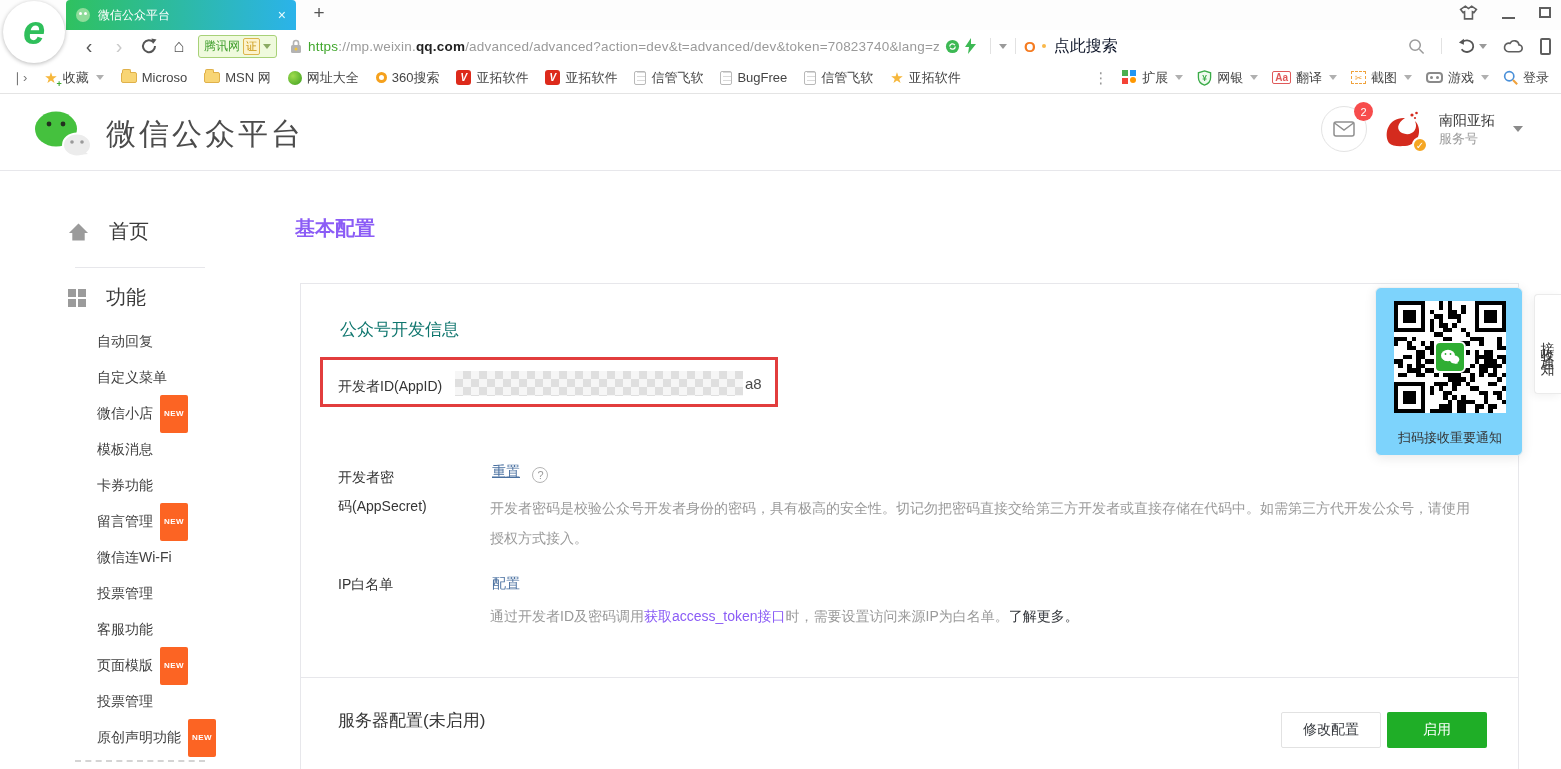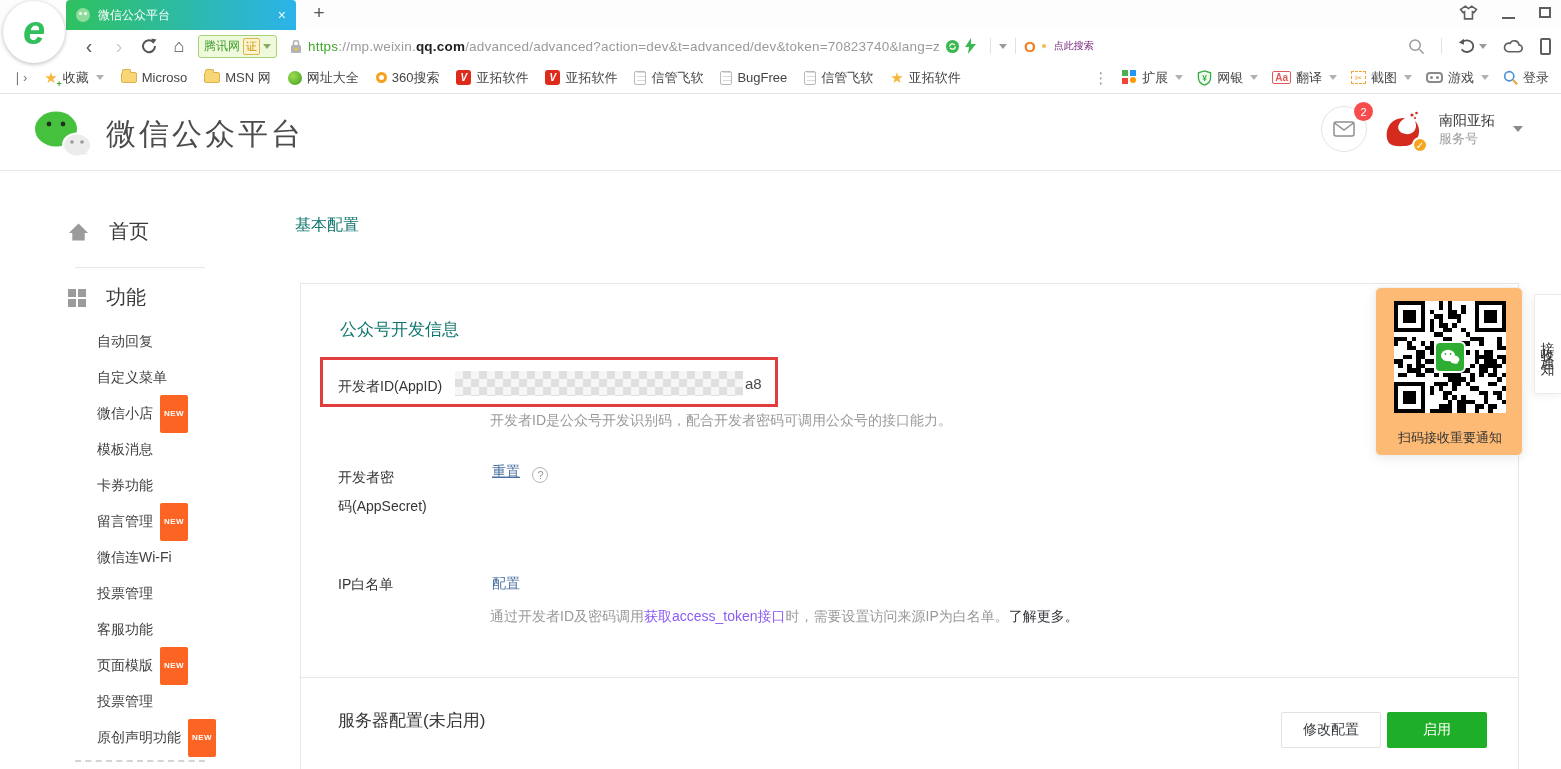--- a/index.html
+++ b/index.html
@@ -40,21 +40,21 @@
   .caret-sm { width:0; height:0; border-left:4px solid transparent; border-right:4px solid transparent; border-top:5px solid #8bab64; }
   .url-wrap { display:flex; align-items:center; gap:5px; margin-left:4px; white-space:nowrap; }
   .url-text { font-size:13.5px; color:#9a9a9a; letter-spacing:.2px; }
   .url-text .proto { color:#42a72e; }
   .url-text .domain { color:#222; font-weight:bold; }
   .search-zone { display:flex; align-items:center; margin-left:14px; gap:8px; }
   .vdiv { width:1px; height:16px; background:#e2e2e2; }
   .chev { width:0;height:0;border-left:4px solid transparent;border-right:4px solid transparent;border-top:5px solid #9a9a9a; }
   .s-logo { font-size:15px; font-weight:bold; color:#f57b20; }
   .s-dot { width:4px;height:4px;border-radius:50%;background:#f9b84a; display:inline-block; margin-left:-2px; }
-  .s-text { font-size:10px; color:#701a75; }
+  .s-text { font-size:16px; color:#0f172a; }
   .tb-right { position:absolute; right:10px; top:0; height:32px; display:flex; align-items:center; gap:16px; }
   .phone-ic { width:11px; height:17px; border:2px solid #5f5f5f; border-radius:2px; }
 
   
   .bookbar { position:absolute; top:62px; left:0; width:1561px; height:32px; background:#fff;
     border-bottom:1px solid #e4e4e4; display:flex; align-items:center; padding:0 12px; font-size:13px; color:#454545; }
   .bm { display:flex; align-items:center; gap:5px; margin-right:17px; white-space:nowrap; }
   .bm-star { color:#f6b73c; font-size:15px; position:relative; }
   .bm-star .plus { position:absolute; right:-4px; bottom:-2px; color:#3aa72e; font-size:9px; font-weight:bold; }
   .ic-folder { width:16px; height:11px; background:#f8d575; border:1px solid #e0b14a; border-radius:2px; position:relative; }
@@ -98,21 +98,21 @@
   
   .side-row { position:absolute; left:68px; display:flex; align-items:center; gap:20px; font-size:20px; color:#3a3a3a; }
   .side-div { position:absolute; left:75px; width:130px; border-top:1px solid #e7e7eb; }
   .side-div.dash { border-top:2px dashed #d4d4d4; }
   .side-items { position:absolute; left:97px; top:152px; }
   .side-item { height:36px; line-height:36px; font-size:14px; color:#3f3f3f; white-space:nowrap; }
   .new-badge { display:inline-block; background:#fc6423; color:#fff; font-size:8px; font-weight:bold;
     border-radius:2px; padding:1px 4px; margin-left:7px; vertical-align:2px; letter-spacing:.5px; }
 
   
-  .page-title { position:absolute; left:295px; top:44px; font-size:16px; color:#0f766e; }
+  .page-title { position:absolute; left:295px; top:44px; font-size:20px; color:#8b5cf6;font-weight:bold; }
   .card { position:absolute; left:300px; top:112px; width:1219px; height:487px; background:#fff;
     border:1px solid #e7e7eb; border-bottom:none; }
   .sec-title { position:absolute; left:340px; top:147px; font-size:17px; color:#0f766e; }
   .hl-red { position:absolute; left:320px; top:186px; width:458px; height:50px; border:3px solid #e23d3d; z-index:4; }
   .fld-label { position:absolute; font-size:14px; color:#353535; }
   .mosaic-row { position:absolute; left:455px; top:200px; display:flex; align-items:center; }
   .mosaic { width:288px; height:25px; filter:blur(.4px); opacity:.9;
     background-image:linear-gradient(45deg,#dcdcdc 25%,transparent 25%,transparent 75%,#dcdcdc 75%),
                      linear-gradient(45deg,#dcdcdc 25%,#f6f6f6 25%,#f6f6f6 75%,#dcdcdc 75%);
     background-size:16px 16px; background-position:0 0,8px 8px; }
@@ -124,21 +124,21 @@
   .dark-lnk { color:#35383d; cursor:pointer; }
   .mid-lnk { color:#8b5cf6; cursor:pointer; }
   .card-div { position:absolute; left:301px; top:506px; width:1217px; border-top:1px solid #e7e7eb; }
   .srv-title { position:absolute; left:338px; top:538px; font-size:17px; color:#353535; }
   .btn { position:absolute; top:541px; height:36px; font-size:14px; display:flex; align-items:center; justify-content:center;
     border-radius:2px; cursor:pointer; }
   .btn-plain { left:1281px; width:100px; background:#fff; border:1px solid #e2e2e2; color:#35383d; }
   .btn-green { left:1387px; width:100px; background:#1fae27; color:#fff; border:none; }
 
   
-  .qr-panel { position:absolute; left:1375px; top:116px; width:148px; height:169px; background:#fdba74;
+  .qr-panel { position:absolute; left:1375px; top:116px; width:148px; height:169px; background:#7dd3fc;
     border:1px solid #f0f0f0; border-radius:6px; box-shadow:0 2px 12px rgba(0,0,0,.09); z-index:6; }
   .qr-box { position:absolute; left:18px; top:13px; width:112px; height:112px; }
   .qr-wechat { position:absolute; left:58px; top:53px; width:32px; height:32px; background:#2fae33; border-radius:6px;
     border:2px solid #fff; display:flex; align-items:center; justify-content:center; }
   .qr-cap { position:absolute; left:0; top:141px; width:148px; text-align:center; font-size:13px; color:#353535; }
 
   
   .side-tab { position:absolute; left:1534px; top:123px; width:27px; height:100px; background:#fff;
     border:1px solid #ebebeb; border-right:none; border-radius:4px 0 0 4px; box-shadow:-2px 2px 8px rgba(0,0,0,.06);
     display:flex; align-items:center; justify-content:center; }
@@ -392,30 +392,30 @@
     <div class="page-title">基本配置</div>
     <div class="card"></div>
     <div class="sec-title">公众号开发信息</div>
 
     <div class="hl-red"></div>
     <div class="fld-label" style="left:338px;top:207px">开发者ID(AppID)</div>
     <div class="mosaic-row">
       <span class="mosaic"></span>
       <span class="mosaic-sfx">a8</span>
     </div>
-    <div class="desc" style="left:490px;top:234px">开发者ID是公众号开发识别码，配合开发者密码可调用公众号的接口能力。</div>
 
     <div class="fld-label" style="left:338px;top:292px;line-height:29px">
       <span>开发者密</span><br>
       <span>码(AppSecret)</span>
     </div>
     <div class="abs" style="left:492px;top:291px">
       <a class="lnk" style="text-decoration:underline">重置</a>
       <span class="help-q">?</span>
     </div>
+    <div class="desc" style="left:490px;top:322px;width:992px">开发者密码是校验公众号开发者身份的密码，具有极高的安全性。切记勿把密码直接交给第三方开发者或直接存储在代码中。如需第三方代开发公众号，请使用授权方式接入。</div>
 
     <div class="fld-label" style="left:338px;top:405px">IP白名单</div>
     <a class="lnk abs" style="left:492px;top:404px">配置</a>
     <div class="desc" style="left:490px;top:430px">
       <span>通过开发者ID及密码调用</span><span class="mid-lnk">获取access_token接口</span><span>时，需要设置访问来源IP为白名单。</span><span class="dark-lnk">了解更多。</span>
     </div>
 
     <div class="card-div"></div>
     <div class="srv-title">服务器配置(未启用)</div>
     <div class="btn btn-plain">修改配置</div>

